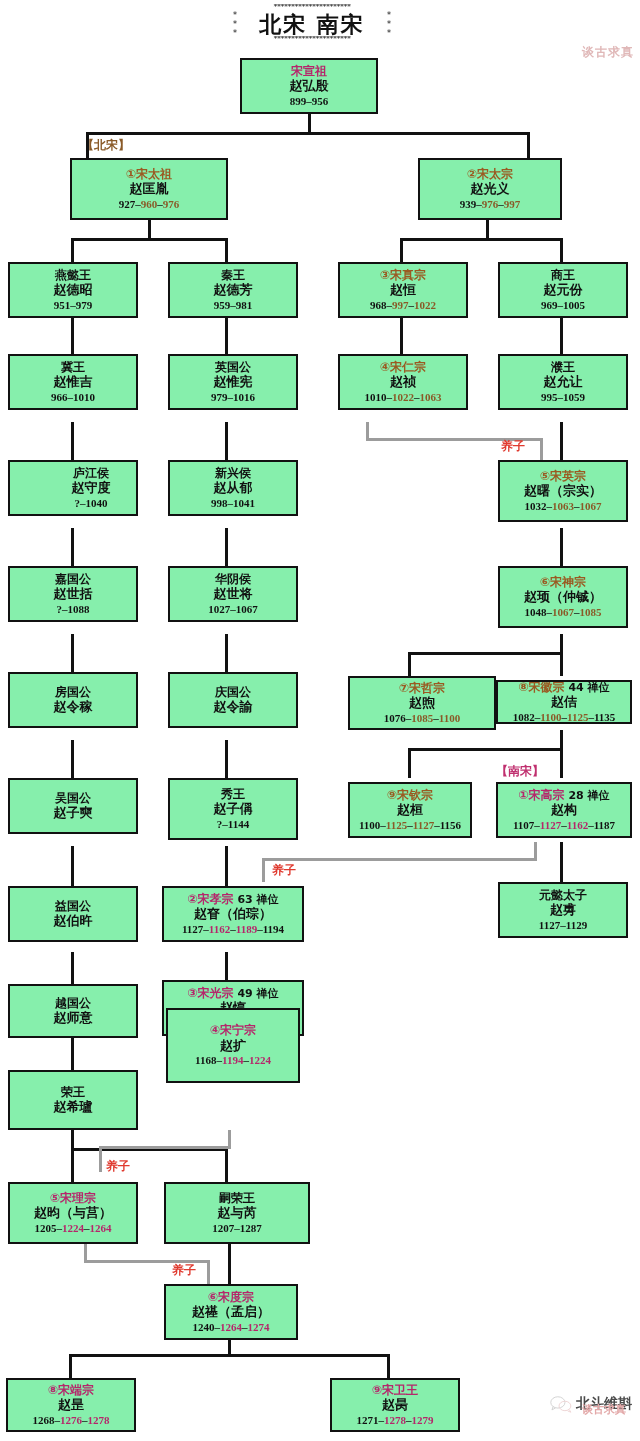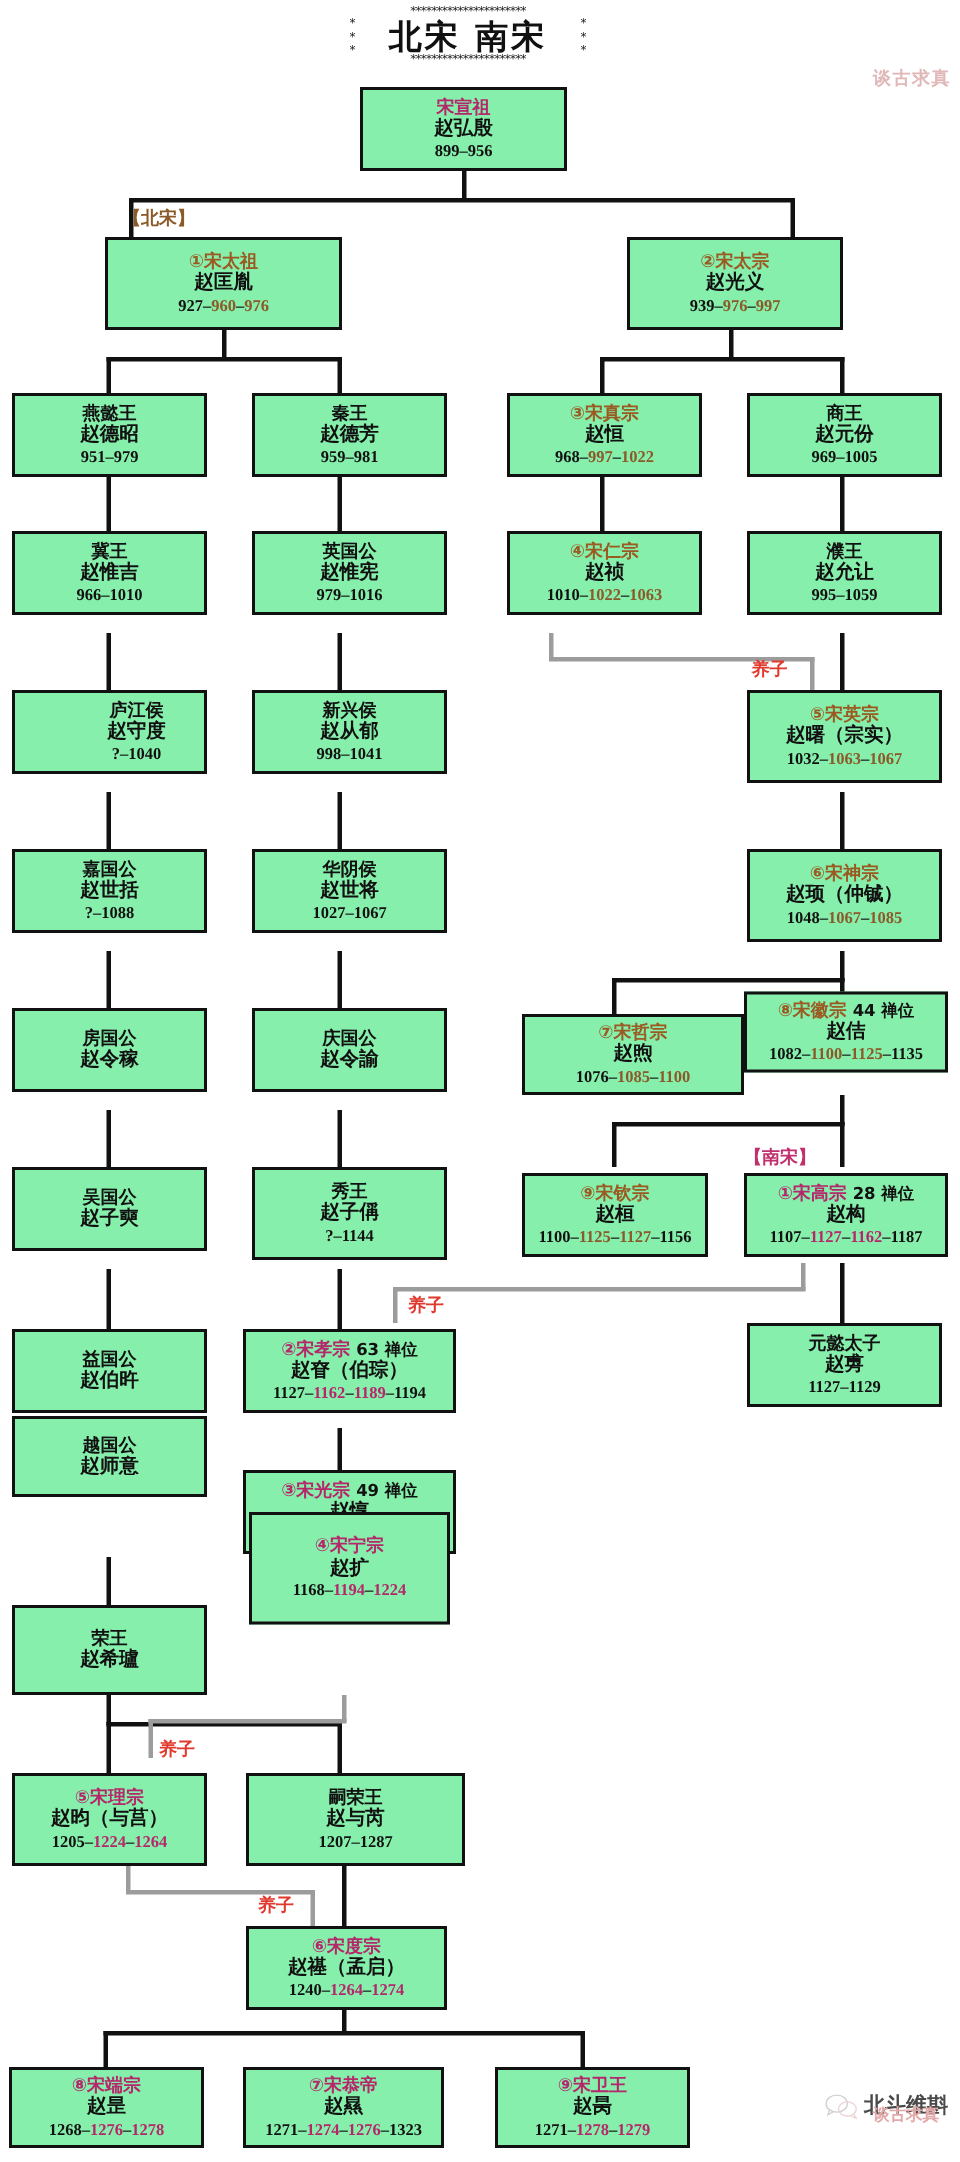--- a/index.html
+++ b/index.html
@@ -344,21 +344,21 @@
   </div>
   <div class="node" style="left:168px;top:672px;width:130px;height:56px;">
     <div class="ttl">庆国公</div>
     <div class="nm">赵令諭</div>
   </div>
   <div class="node" style="left:348px;top:676px;width:148px;height:54px;">
     <div class="ttl nsong">⑦宋哲宗</div>
     <div class="nm">赵煦</div>
     <div class="yr"><span>1076</span>–<span class="rg">1085</span>–<span class="rg">1100</span></div>
   </div>
-  <div class="node" style="left:496px;top:661px;width:136px;height:54px;">
+  <div class="node" style="left:496px;top:680px;width:136px;height:44px;">
     <div class="ttl nsong"><span>⑧宋徽宗</span><span class="suffix"> 44 禅位</span></div>
     <div class="nm">赵佶</div>
     <div class="yr"><span>1082</span>–<span class="rg">1100</span>–<span class="rg">1125</span>–<span>1135</span></div>
   </div>
 
   <div class="node" style="left:8px;top:778px;width:130px;height:56px;">
     <div class="ttl">吴国公</div>
     <div class="nm">赵子奭</div>
   </div>
   <div class="node" style="left:168px;top:778px;width:130px;height:62px;">
@@ -385,21 +385,21 @@
     <div class="ttl ssong"><span>②宋孝宗</span><span class="suffix"> 63 禅位</span></div>
     <div class="nm">赵眘（伯琮）</div>
     <div class="yr"><span>1127</span>–<span class="rgs">1162</span>–<span class="rgs">1189</span>–<span>1194</span></div>
   </div>
   <div class="node" style="left:498px;top:882px;width:130px;height:56px;">
     <div class="ttl">元懿太子</div>
     <div class="nm">赵旉</div>
     <div class="yr">1127–1129</div>
   </div>
 
-  <div class="node" style="left:8px;top:944px;width:130px;height:54px;">
+  <div class="node" style="left:8px;top:984px;width:130px;height:54px;">
     <div class="ttl">越国公</div>
     <div class="nm">赵师意</div>
   </div>
   <div class="node" style="left:162px;top:980px;width:142px;height:56px;">
     <div class="ttl ssong"><span>③宋光宗</span><span class="suffix"> 49 禅位</span></div>
     <div class="nm">赵惇</div>
     <div class="yr"><span>1147</span>–<span class="rgs">1189</span>–<span class="rgs">1194</span>–<span>1200</span></div>
   </div>
 
   <div class="node" style="left:8px;top:1070px;width:130px;height:60px;">
@@ -427,24 +427,19 @@
     <div class="ttl ssong">⑥宋度宗</div>
     <div class="nm">赵禥（孟启）</div>
     <div class="yr"><span>1240</span>–<span class="rgs">1264</span>–<span class="rgs">1274</span></div>
   </div>
 
   <div class="node" style="left:6px;top:1378px;width:130px;height:54px;">
     <div class="ttl ssong">⑧宋端宗</div>
     <div class="nm">赵昰</div>
     <div class="yr"><span>1268</span>–<span class="rgs">1276</span>–<span class="rgs">1278</span></div>
   </div>
-  <div class="node" style="left:162px;top:1378px;width:134px;height:54px;">
-    <div class="ttl ssong">⑦宋恭帝</div>
-    <div class="nm">赵㬎</div>
-    <div class="yr"><span>1271</span>–<span class="rgs">1274</span>–<span class="rgs">1276</span>–<span>1323</span></div>
-  </div>
   <div class="node" style="left:330px;top:1378px;width:130px;height:54px;">
     <div class="ttl ssong">⑨宋卫王</div>
     <div class="nm">赵昺</div>
     <div class="yr"><span>1271</span>–<span class="rgs">1278</span>–<span class="rgs">1279</span></div>
   </div>
 
 </div>
 
 </body></html>

